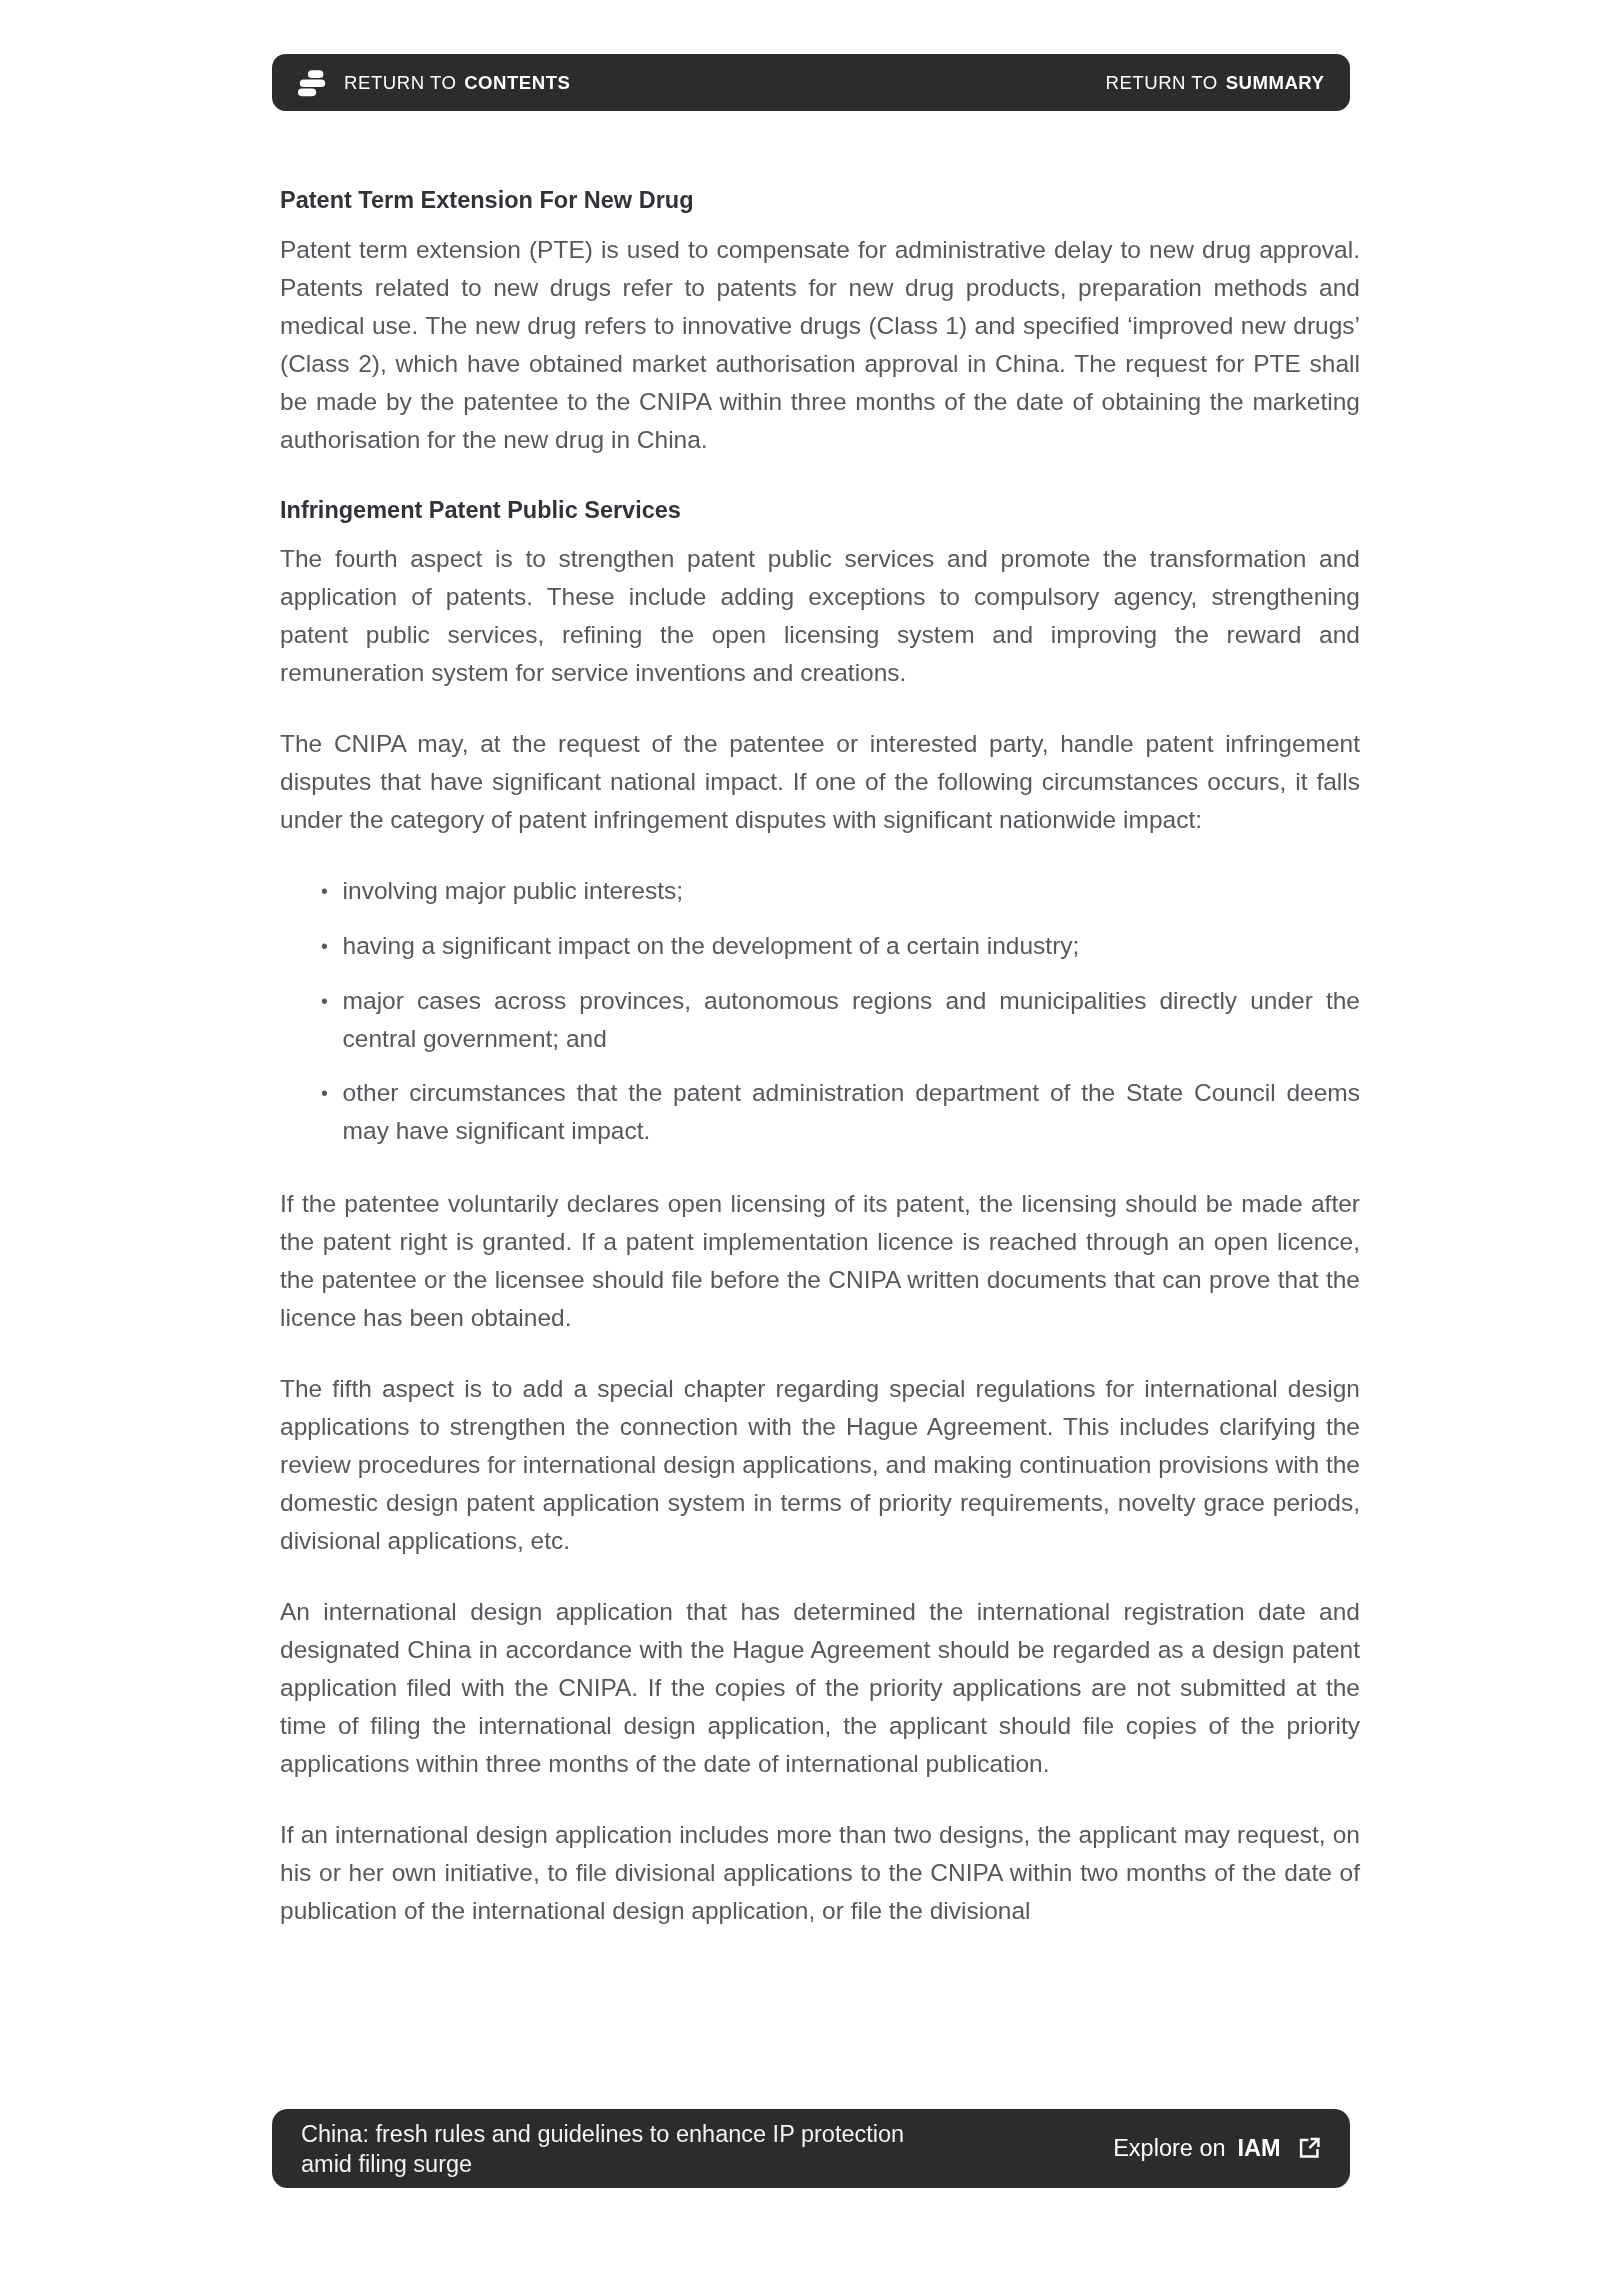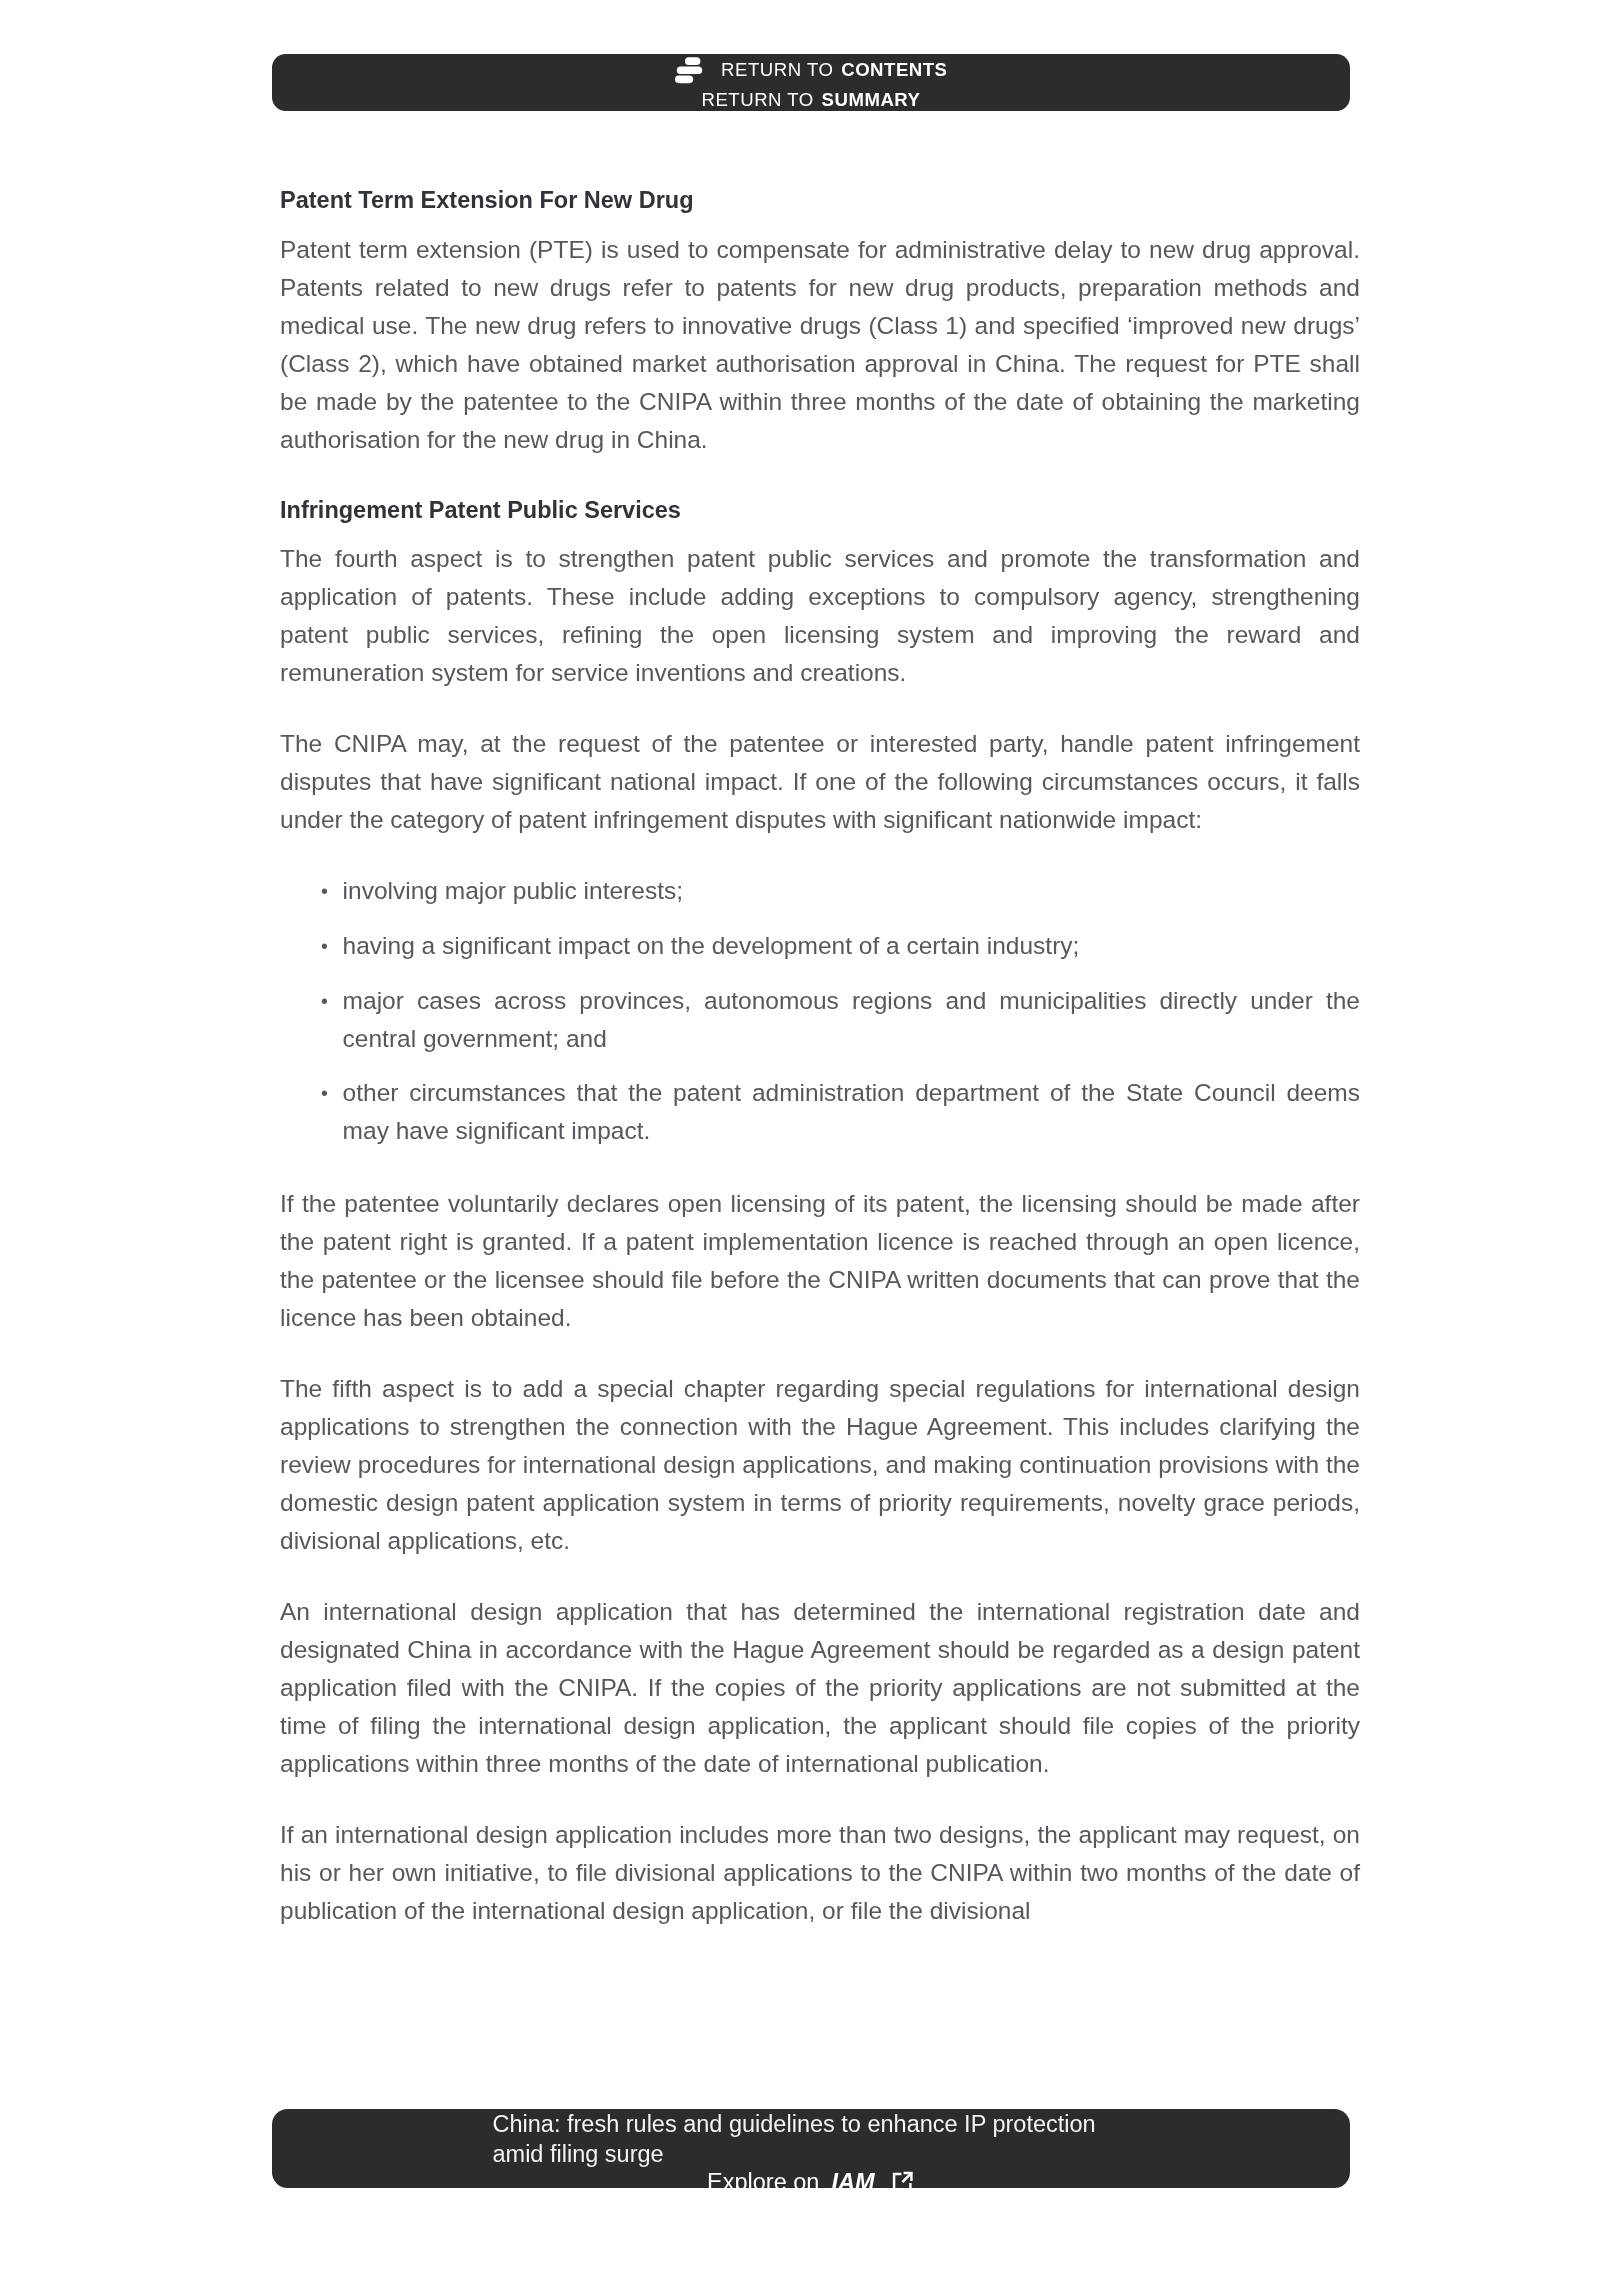--- a/index.html
+++ b/index.html
@@ -4,31 +4,31 @@
 <style>
   html,body{margin:0;padding:0;}
   body{
     width:1621px;height:2293px;position:relative;background:#ffffff;
     font-family:"Liberation Sans",sans-serif;overflow:hidden;
   }
   
   .bar{
     position:absolute;left:272px;width:1078px;background:#2b2c2e;
     display:flex;align-items:center;justify-content:space-between;
-    box-sizing:border-box;color:#ffffff;flex-direction:column;
+    box-sizing:border-box;color:#ffffff;
   }
   .bar a{color:#ffffff;text-decoration:none;display:flex;align-items:center;cursor:pointer;}
   .topbar{top:54px;height:57px;border-radius:13.7px;padding:0 25.5px;}
   .topbar .nav-label{font-size:18.6px;letter-spacing:0.5px;display:flex;gap:7.8px;white-space:nowrap;}
   .topbar .nav-label b{font-weight:bold;}
   .logo-mark{margin-right:17.6px;display:flex;align-items:center;}
   .footbar{top:2109px;height:79px;border-radius:15.7px;padding:0 29px;}
   .foot-title{font-size:23.5px;line-height:30px;max-width:637px;color:#f4f4f4;}
   .explore{font-size:23.5px;display:flex;align-items:center;gap:12px;white-space:nowrap;}
-  .explore b{font-weight:bold;font-style:italic;}
+  .explore b{font-weight:bold;}
   .ext-icon{display:flex;align-items:center;margin-left:3.9px;}
   
   .content{
     position:absolute;left:280px;top:186px;width:1080px;
     color:#55585c;font-size:24.5px;line-height:38px;
   }
   .section-heading{
     font-size:23.5px;line-height:29px;font-weight:bold;color:#303338;
     margin:37px 0 0;
   }

